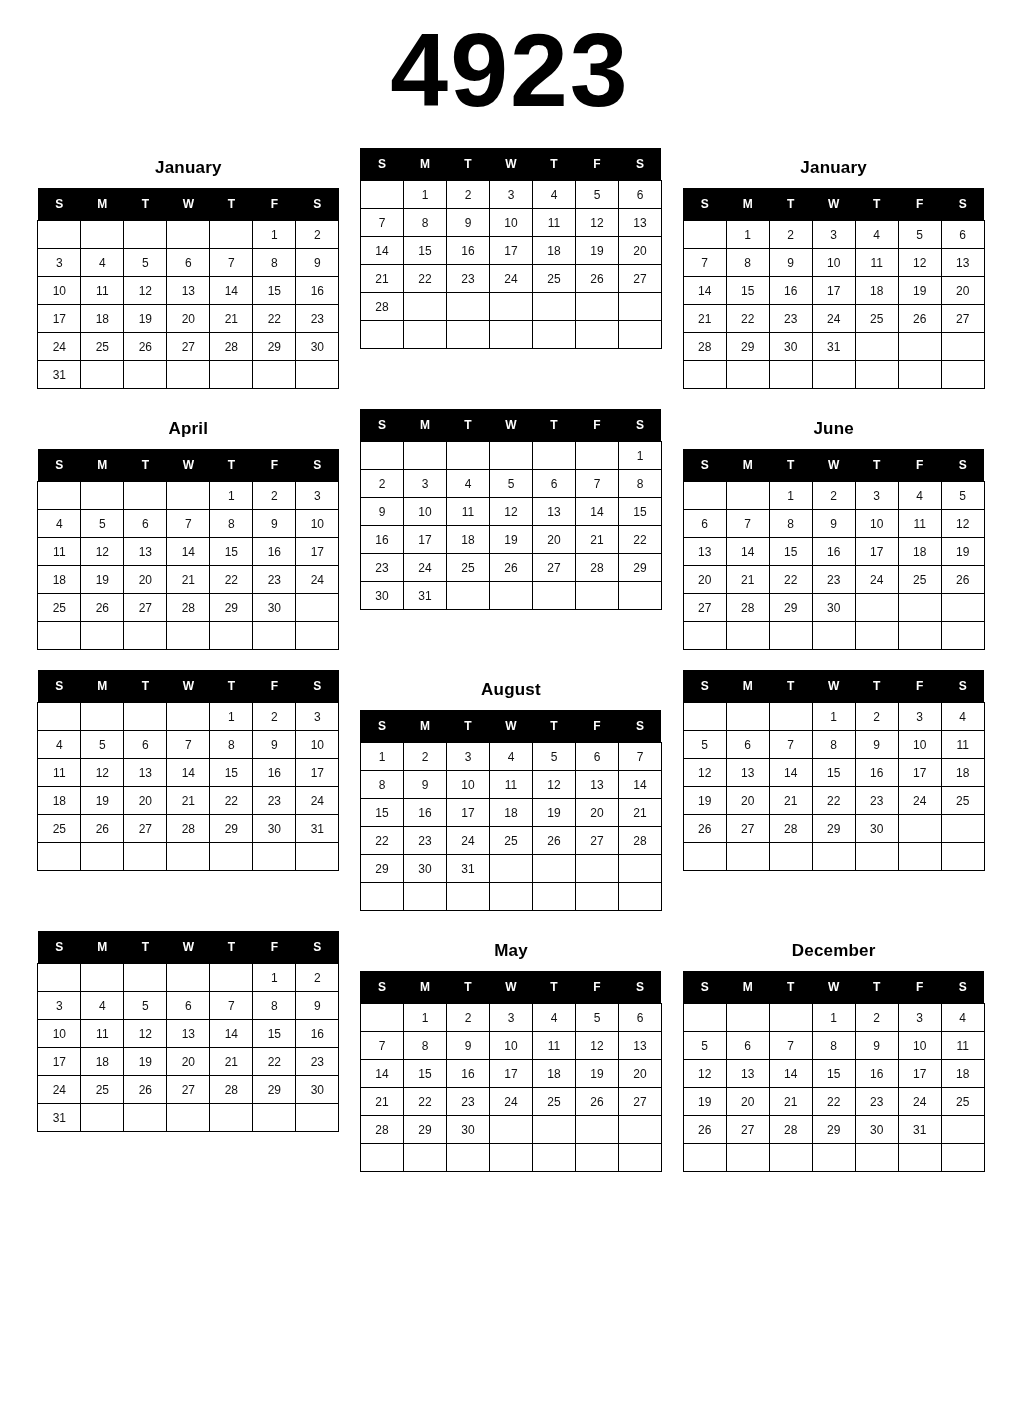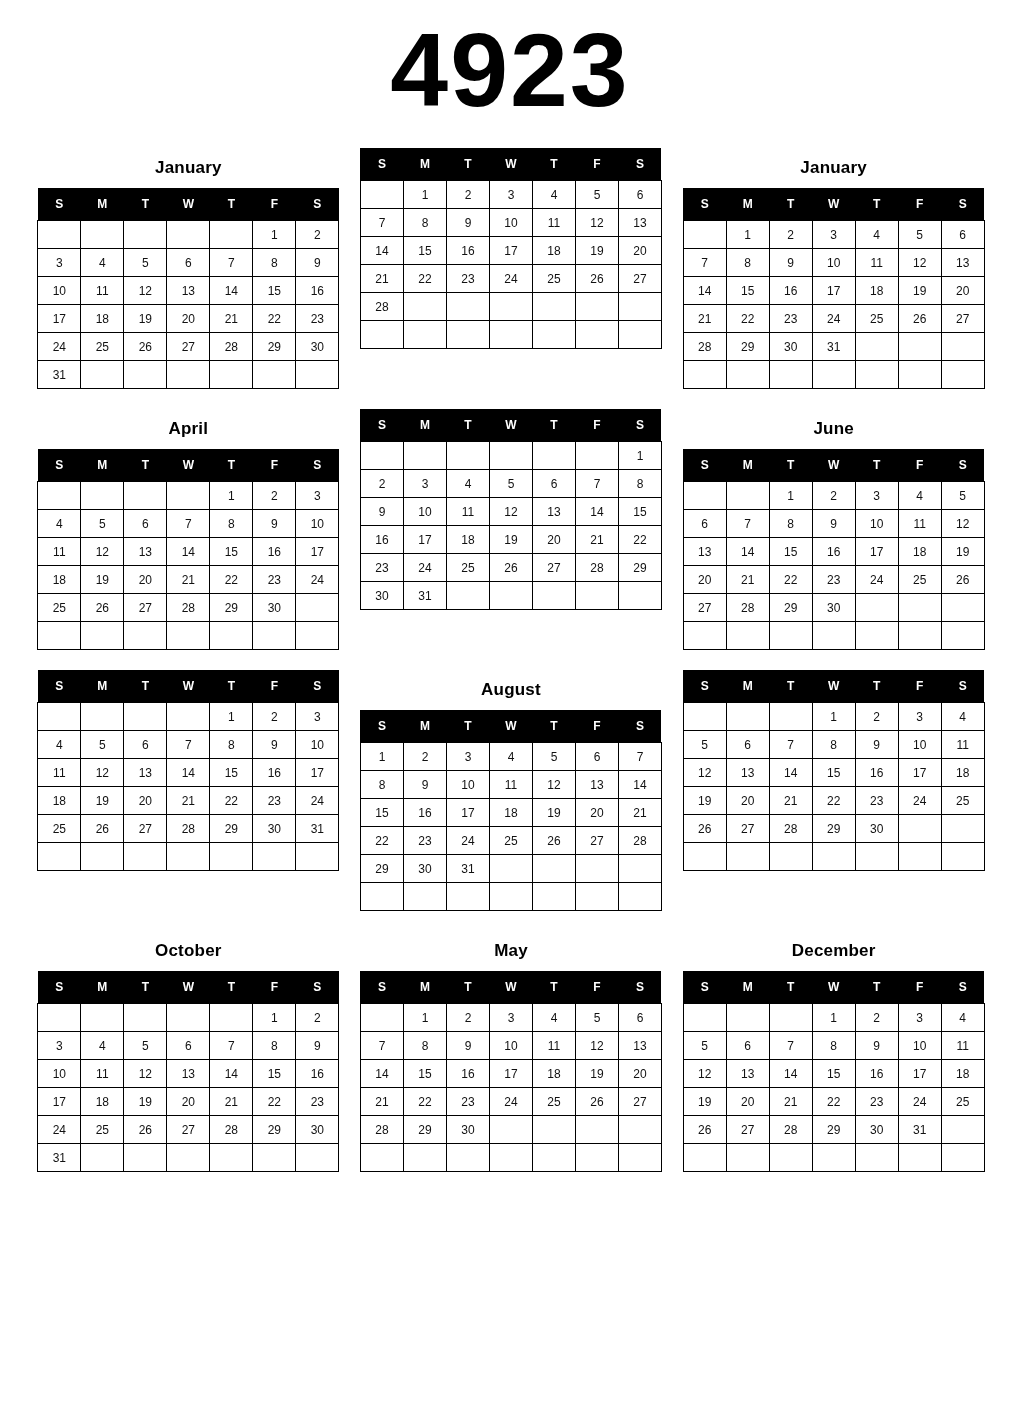--- a/index.html
+++ b/index.html
@@ -726,21 +726,20 @@
               <td class="empty"></td>
               <td class="empty"></td>
               <td class="empty"></td>
               <td class="empty"></td>
               <td class="empty"></td>
             </tr>
           </tbody>
         </table>
       </div>
       <div class="month">
-        <div class="month-name">October</div>
         <table class="cal">
           <thead>
             <tr>
               <th>S</th>
               <th>M</th>
               <th>T</th>
               <th>W</th>
               <th>T</th>
               <th>F</th>
               <th>S</th>

